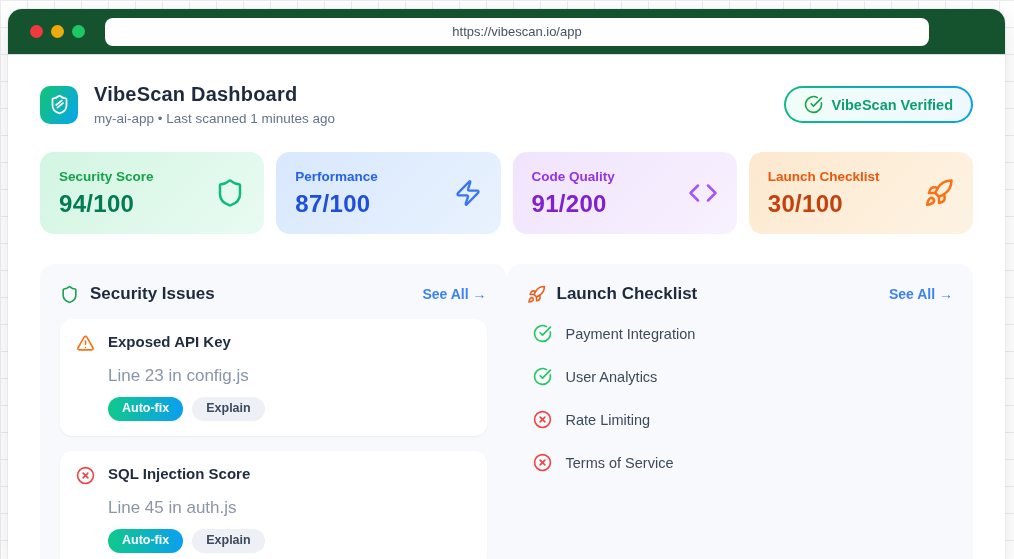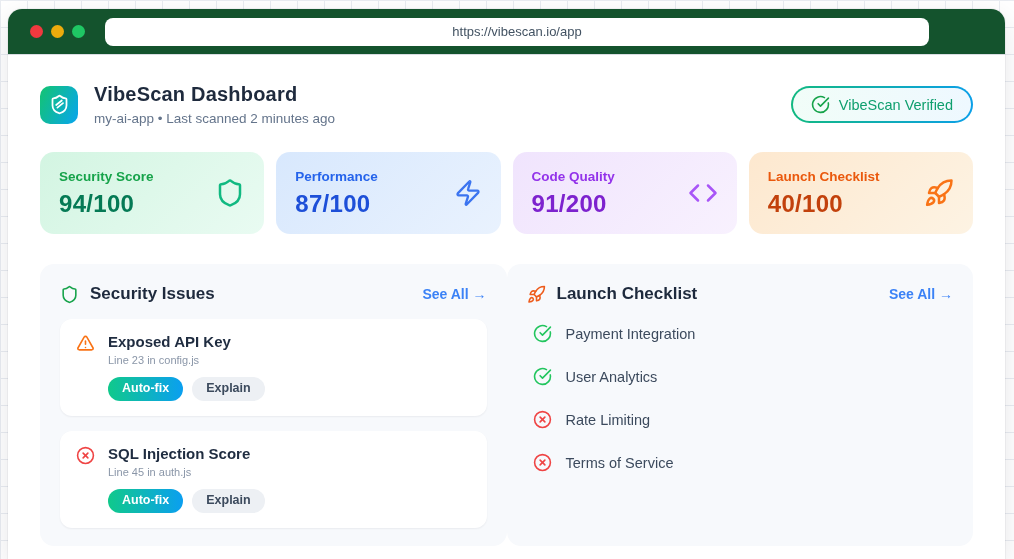--- a/index.html
+++ b/index.html
@@ -45,21 +45,21 @@
   .header-text { margin-left:16px; }
   .page-title { font-size:20px; font-weight:bold; color:#1e2a3d; letter-spacing:.2px; }
   .page-subtitle { font-size:13.5px; color:#64748b; margin-top:5px; }
   .verified-badge {
     margin-left:auto; border-radius:999px; padding:2px; cursor:pointer;
     background:linear-gradient(90deg,#12b981,#0b9fe8);
   }
   .verified-inner {
     border-radius:999px; background:linear-gradient(90deg,#f1fdf8,#eef8ff);
     padding:7px 18px; display:flex; align-items:center; gap:9px;
-    color:#0e9f6e; font-weight:normal; font-size:14.5px;
+    color:#0e9f6e; font-weight:bold; font-size:14.5px;
   }
   
   .stats { display:grid; grid-template-columns:repeat(4,1fr); gap:12px; margin-top:26px; }
   .stat {
     border-radius:14px; padding:15px 19px; height:82px;
     display:flex; justify-content:space-between; align-items:center;
   }
   .stat-label { font-size:13.5px; font-weight:bold; margin-bottom:6px; }
   .stat-value { font-size:24px; font-weight:800; letter-spacing:.3px; }
   .stat.green  { background:linear-gradient(135deg,#d3f5e2,#e9fbf2); }
@@ -89,21 +89,21 @@
   
   .issue-card {
     background:#ffffff; border-radius:12px; padding:14px 16px 15px; margin-top:15px;
     box-shadow:0 1px 2px rgba(15,23,42,.06);
   }
   .issue-top { display:flex; gap:13px; align-items:flex-start; }
   .sev-icon { flex:none; margin-top:1px; }
   .sev-warning { color:#f97316; }
   .sev-error { color:#ef4444; }
   .issue-title { font-size:15px; font-weight:bold; color:#1f2c40; }
-  .issue-loc { font-size:11px; color:#8a96a8; margin-top:4px; }
+  .issue-loc { font-size:17px; color:#8a96a8; margin-top:16px; }
   .issue-actions { margin-top:11px; padding-left:32px; display:flex; gap:9px; }
   .btn { border:none; border-radius:999px; padding:4px 14px 6px; font-size:12.5px; cursor:pointer; font-family:inherit; }
   .btn-autofix { background:linear-gradient(90deg,#10c98b,#0b9ff0); color:#ffffff; font-weight:bold; }
   .btn-explain { background:#edf0f4; color:#3c4a5d; font-weight:600; }
   
   .check-list { margin-top:8px; }
   .check-item { display:flex; align-items:center; gap:14px; padding:12px 6px; font-size:14.5px; color:#3c4a5d; }
   .status-done { color:#22c55e; }
   .status-missing { color:#ef4444; }
   svg { display:block; }
@@ -129,21 +129,21 @@
         <span>
           <svg width="21" height="21" viewBox="0 0 24 24" fill="none" stroke="currentColor" stroke-width="2" stroke-linecap="round" stroke-linejoin="round">
             <path d="M20 13c0 5-3.5 7.5-7.66 8.95a1 1 0 0 1-.67-.01C7.5 20.5 4 18 4 13V6a1 1 0 0 1 1-1c2 0 4.5-1.2 6.24-2.72a1 1 0 0 1 1.52 0C14.51 3.81 17 5 19 5a1 1 0 0 1 1 1z"></path>
             <line x1="8.2" y1="12.6" x2="14.6" y2="7.4"></line>
             <line x1="9.6" y1="15.6" x2="16" y2="10.4"></line>
           </svg>
         </span>
       </div>
       <div class="header-text">
         <div class="page-title">VibeScan Dashboard</div>
-        <div class="page-subtitle">my-ai-app • Last scanned 2 minutes ago</div>
+        <div class="page-subtitle">my-ai-app • Last scanned 1 minutes ago</div>
       </div>
       <div class="verified-badge">
         <div class="verified-inner">
           <span>
             <svg width="19" height="19" viewBox="0 0 24 24" fill="none" stroke="#16a34a" stroke-width="2" stroke-linecap="round" stroke-linejoin="round">
               <path d="M21.801 10A10 10 0 1 1 17 3.335"></path>
                 <path d="m9 11 3 3L22 4"></path>
             </svg>
           </span>
           <span>VibeScan Verified</span>
@@ -186,21 +186,21 @@
           <svg width="30" height="30" viewBox="0 0 24 24" fill="none" stroke="currentColor" stroke-width="2" stroke-linecap="round" stroke-linejoin="round">
             <path d="m16 18 6-6-6-6"></path>
               <path d="m8 6-6 6 6 6"></path>
           </svg>
         </span>
       </div>
 
       <div class="stat orange">
         <div>
           <div class="stat-label">Launch Checklist</div>
-          <div class="stat-value">40/100</div>
+          <div class="stat-value">30/100</div>
         </div>
         <span class="stat-icon">
           <svg width="30" height="30" viewBox="0 0 24 24" fill="none" stroke="currentColor" stroke-width="2" stroke-linecap="round" stroke-linejoin="round">
             <path d="M4.5 16.5c-1.5 1.26-2 5-2 5s3.74-.5 5-2c.71-.84.7-2.13-.09-2.91a2.18 2.18 0 0 0-2.91-.09z"></path>
             <path d="m12 15-3-3a22 22 0 0 1 2-3.95A12.88 12.88 0 0 1 22 2c0 2.72-.78 7.5-6 11a22.35 22.35 0 0 1-4 2z"></path>
             <path d="M9 12H4s.55-3.03 2-4c1.62-1.08 5 0 5 0"></path>
             <path d="M12 15v5s3.03-.55 4-2c1.08-1.62 0-5 0-5"></path>
           </svg>
         </span>
       </div>

